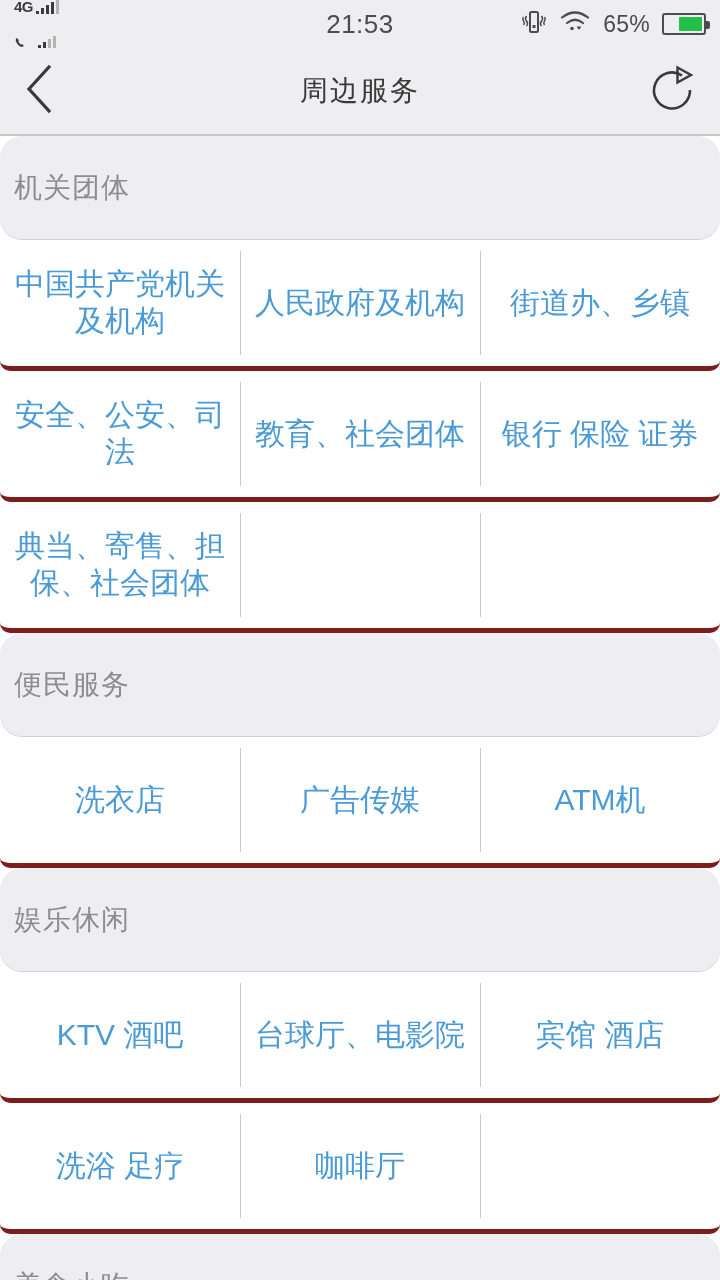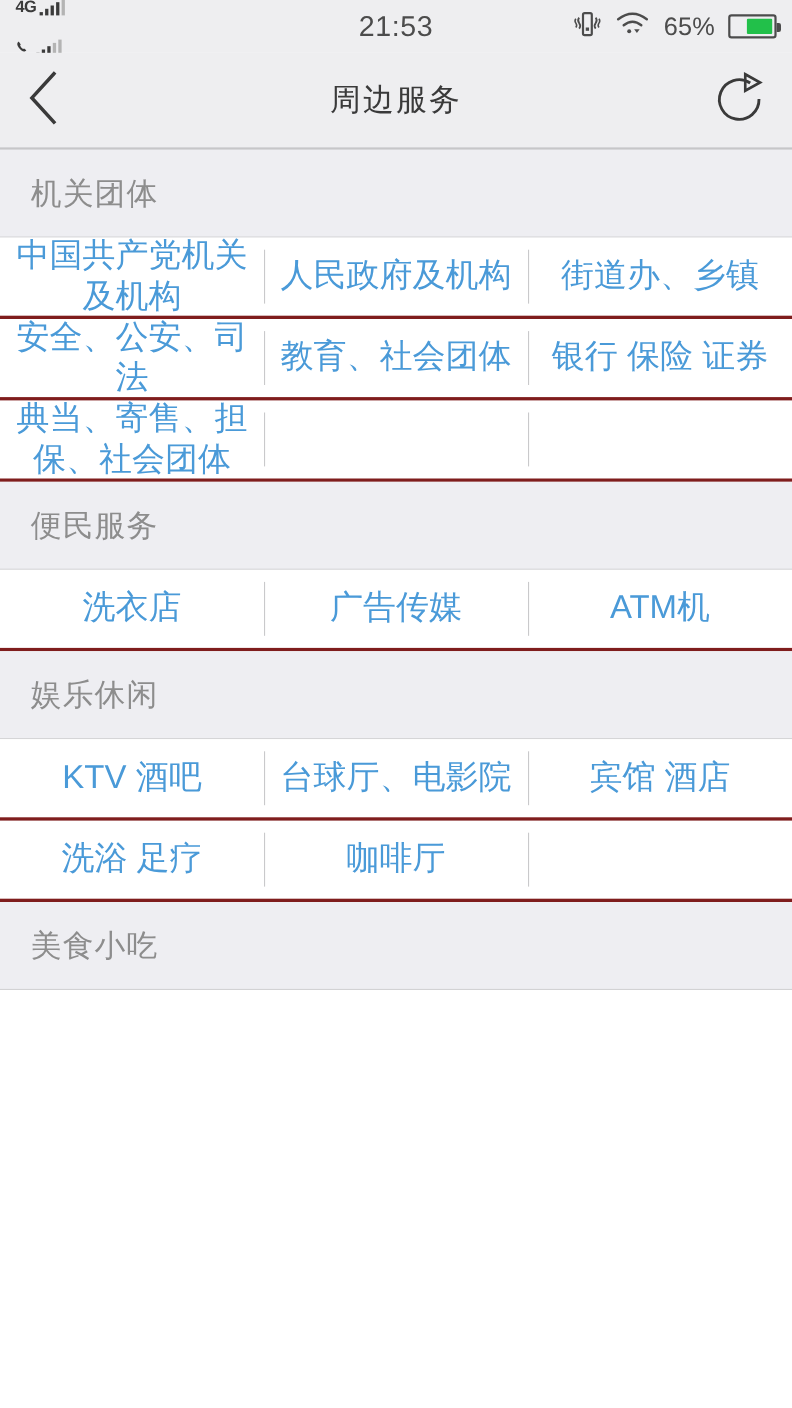--- a/index.html
+++ b/index.html
@@ -64,30 +64,32 @@
   .nav-back{ width:56px; height:56px; display:flex; align-items:center; justify-content:flex-start; cursor:pointer;}
   .nav-title{
     position:absolute; left:0; right:0; text-align:center;
     font-size:28px; color:#3a3a3a; letter-spacing:2px;
     pointer-events:none;
   }
   .nav-refresh{ margin-left:auto; width:56px; height:56px; display:flex; align-items:center; justify-content:flex-end; cursor:pointer; position:relative; z-index:2;}
 
   
   .section-header{
-    height:80px; background:#eeeef2;
+    height:104px; background:#eeeef2;
     display:flex; align-items:center;
-    padding-left:28px;
+    padding-left:14px;
     font-size:28px; color:#8d8d8d; letter-spacing:1px;
     border-bottom:1px solid #d2d2d4;
+    border-radius:22px;
   }
   .grid{ background:#fff; }
   .grid-row{
-    display:flex; height:74px;
-    border-bottom:3px solid #7f1d1d;
+    display:flex; height:131px;
+    border-bottom:5px solid #7f1d1d;
+    border-radius:10px;
   }
   .cell{
     flex:1 1 33.3333%;
     display:flex; align-items:center; justify-content:center;
     text-align:center;
     position:relative;
     padding:0 4px;
     cursor:pointer;
   }
   .cell + .cell:before{

